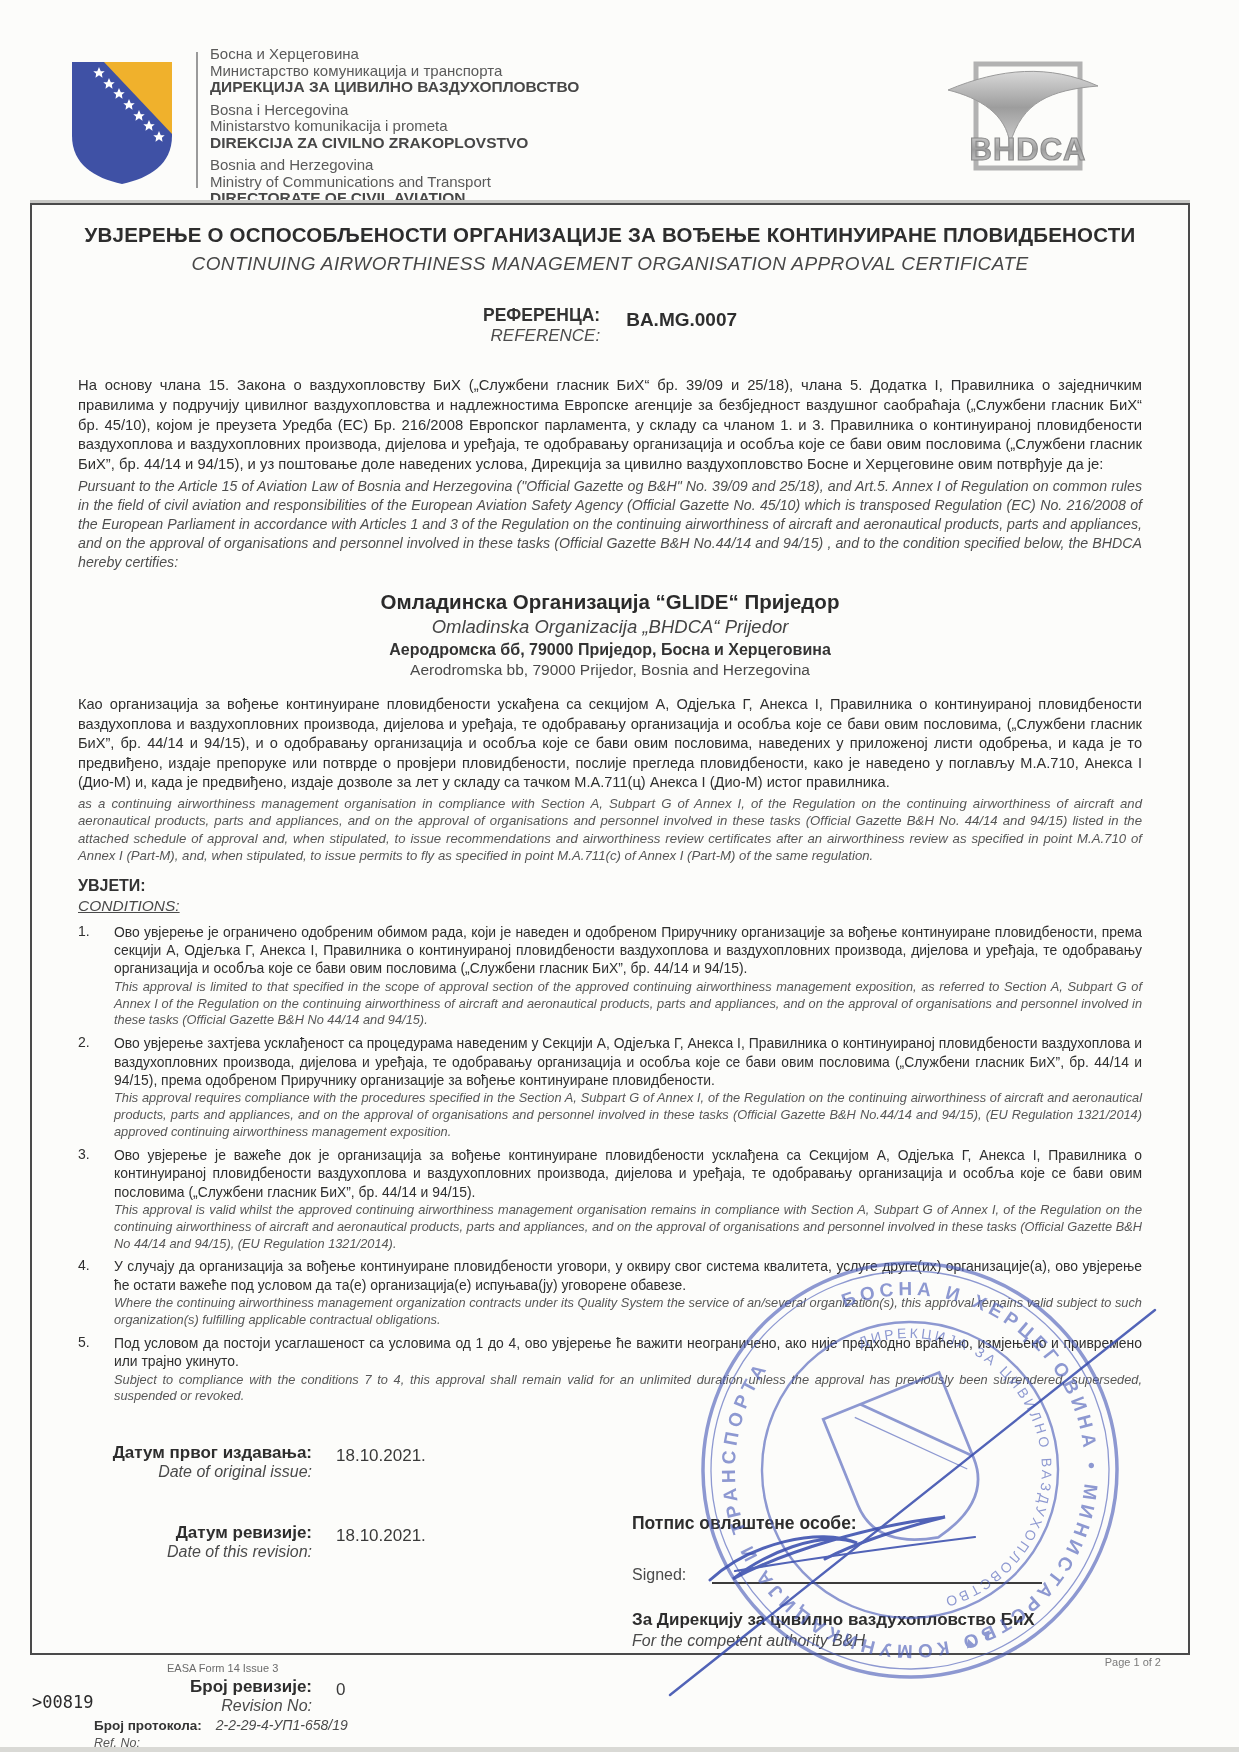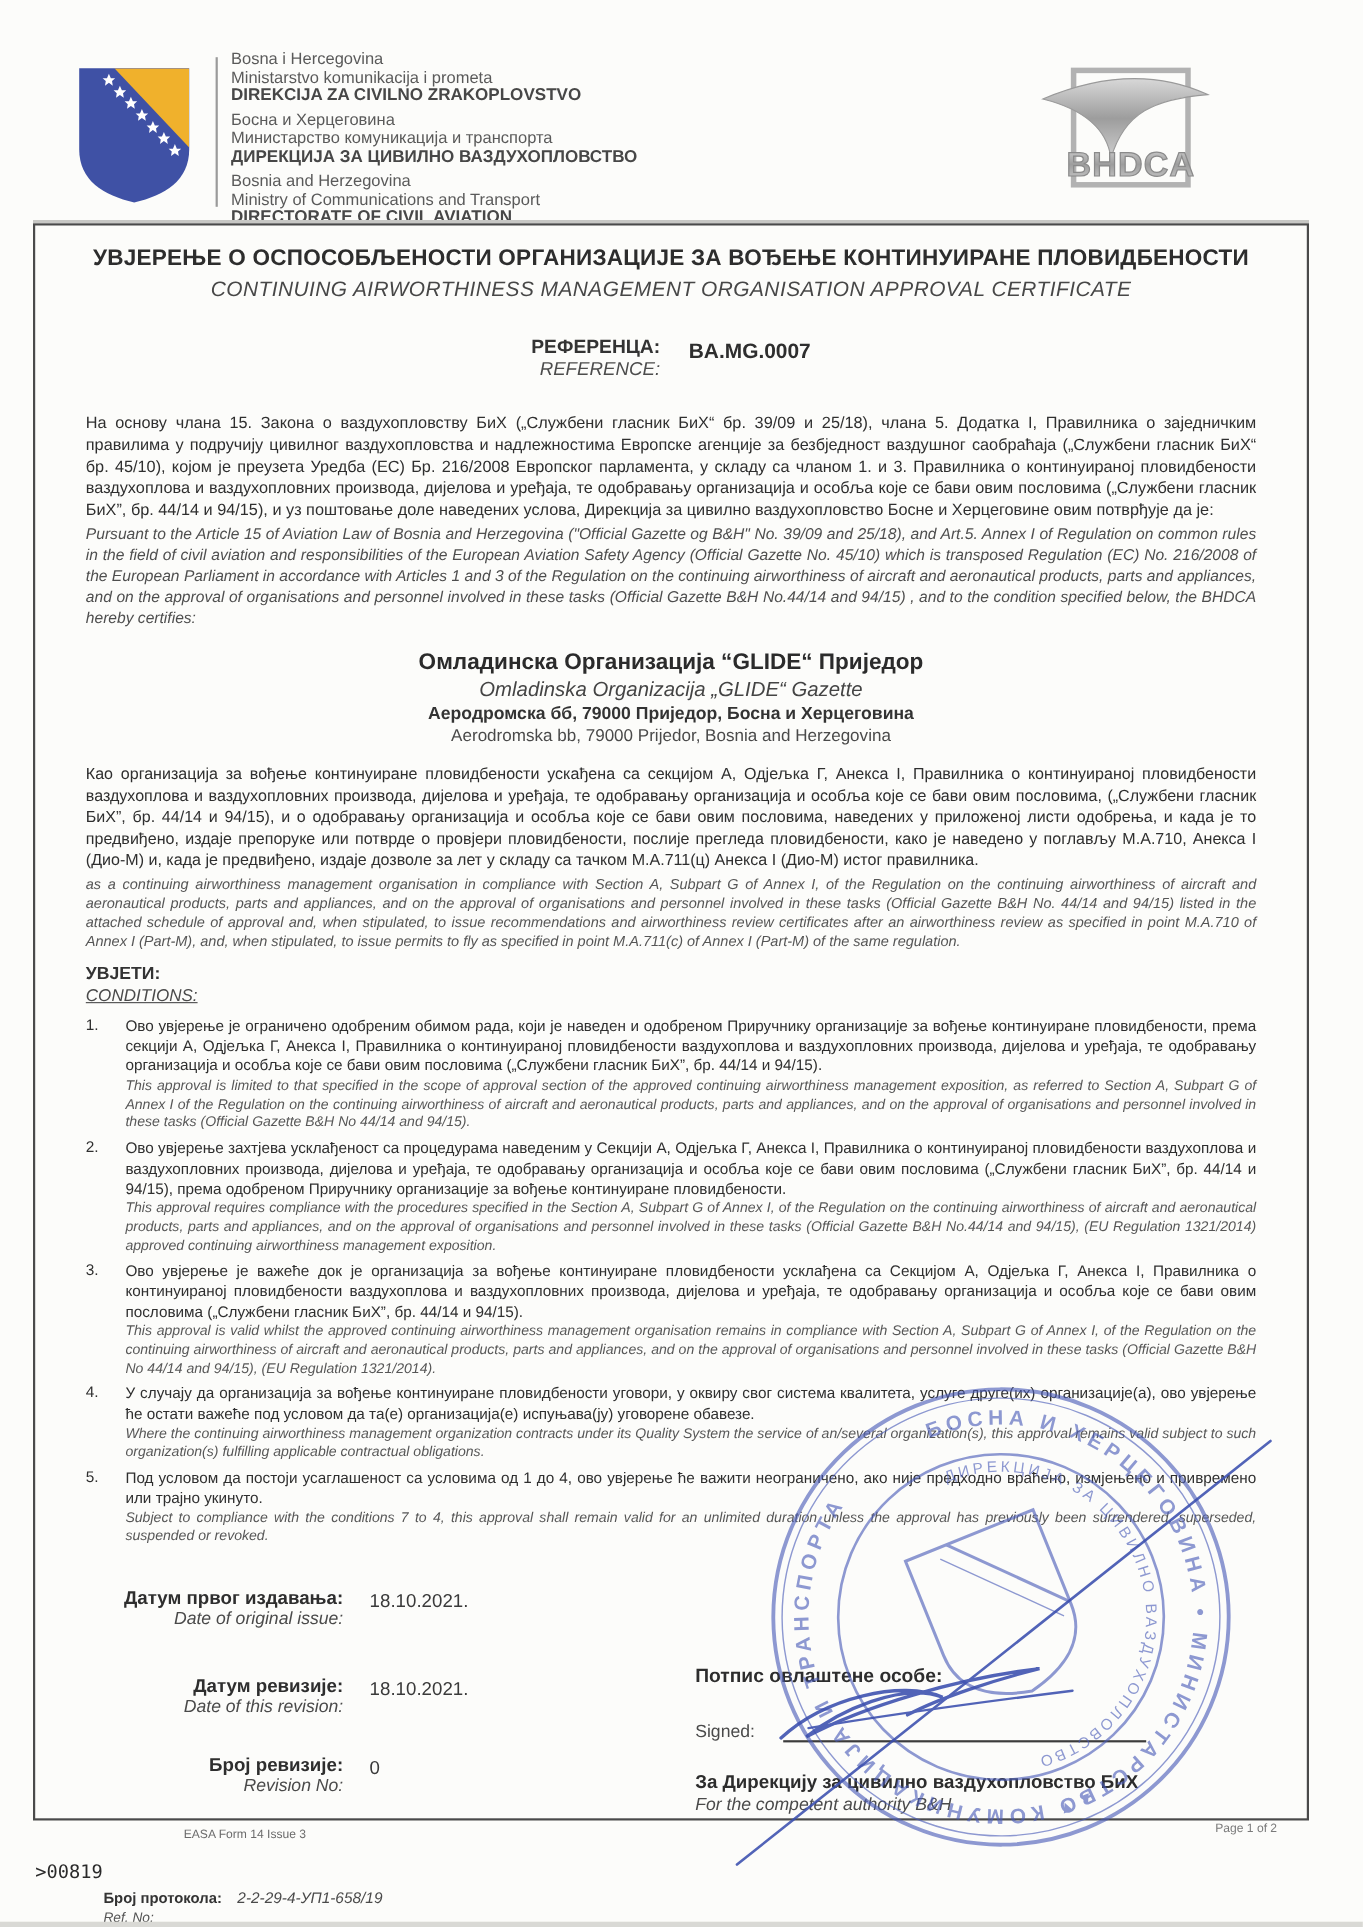--- a/index.html
+++ b/index.html
@@ -58,21 +58,21 @@
   .cond-num { font-size:14px; color:#2f2f2f; }
   .cond-cy { text-align:justify; font-size:13.9px; line-height:18.4px; color:#2f2f2f; }
   .cond-en { text-align:justify; font-size:12.8px; line-height:16.8px; font-style:italic; color:#575757; margin-top:1px; }
 
   
   .date-row { position:absolute; left:40px; width:560px; display:flex; gap:24px; }
   .date-labels { width:240px; text-align:right; }
   .date-cy { font-size:17px; font-weight:bold; color:#2e2e2e; }
   .date-en { font-size:16px; font-style:italic; color:#4a4a4a; }
   .date-val { font-size:17px; color:#3a3a3a; padding-top:3px; }
-  .row1 { top:1238px; } .row2 { top:1318px; } .row3 { top:1390px; }
+  .row1 { top:1238px; } .row2 { top:1318px; } .row3 { top:1472px; }
 
   .protocol { position:absolute; left:62px; top:1512px; font-size:13.5px; }
   .protocol .lab { font-weight:bold; color:#333; }
   .protocol .val { font-style:italic; color:#4a4a4a; margin-left:14px; font-size:14px; }
   .protocol .ref-no { font-style:italic; color:#555; font-size:12.5px; margin-top:3px; }
 
   .sig-block { position:absolute; left:600px; top:1308px; width:500px; }
   .sig-title { font-size:17.5px; font-weight:bold; color:#2d2d2d; }
   .sig-row { margin-top:30px; display:flex; align-items:flex-end; gap:26px; }
   .sig-label { font-size:16px; color:#4a4a4a; }
@@ -109,28 +109,28 @@
     <use href="#star" transform="translate(73,60)"></use>
     <use href="#star" transform="translate(83,70)"></use>
     <use href="#star" transform="translate(93,81)"></use>
   </g>
 </svg>
 
 <div class="hdr-divider"></div>
 
 <div class="hdr-text">
   <div class="hdr-group">
+    <div>Босна и Херцеговина</div>
+    <div>Министарство комуникација и транспорта</div>
+    <div class="hdr-bold">ДИРЕКЦИЈА ЗА ЦИВИЛНО ВАЗДУХОПЛОВСТВО</div>
+  </div>
+  <div class="hdr-group">
     <div>Bosna i Hercegovina</div>
     <div>Ministarstvo komunikacija i prometa</div>
     <div class="hdr-bold">DIREKCIJA ZA CIVILNO ZRAKOPLOVSTVO</div>
-  </div>
-  <div class="hdr-group">
-    <div>Босна и Херцеговина</div>
-    <div>Министарство комуникација и транспорта</div>
-    <div class="hdr-bold">ДИРЕКЦИЈА ЗА ЦИВИЛНО ВАЗДУХОПЛОВСТВО</div>
   </div>
   <div class="hdr-group">
     <div>Bosnia and Herzegovina</div>
     <div>Ministry of Communications and Transport</div>
     <div class="hdr-bold">DIRECTORATE OF CIVIL AVIATION</div>
   </div>
 </div>
 
 <svg class="bhdca" viewBox="0 0 185 138">
   <defs>
@@ -156,21 +156,21 @@
       <div class="ref-en">REFERENCE:</div>
     </div>
     <div class="ref-val">BA.MG.0007</div>
   </div>
 
   <div class="p-cy">На основу члана 15. Закона о ваздухопловству БиХ („Службени гласник БиХ“ бр. 39/09 и 25/18), члана 5. Додатка I, Правилника о заједничким правилима у подручију цивилног ваздухопловства и надлежностима Европске агенције за безбједност ваздушног саобраћаја („Службени гласник БиХ“ бр. 45/10), којом је преузета Уредба (ЕС) Бр. 216/2008 Европског парламента, у складу са чланом 1. и 3. Правилника о континуираној пловидбености ваздухоплова и ваздухопловних производа, дијелова и уређаја, те одобравању организација и особља које се бави овим пословима („Службени гласник БиХ”, бр. 44/14 и 94/15), и уз поштовање доле наведених услова, Дирекција за цивилно ваздухопловство Босне и Херцеговине овим потврђује да је:</div>
   <div class="p-en">Pursuant to the Article 15 of Aviation Law of Bosnia and Herzegovina ("Official Gazette og B&amp;H" No. 39/09 and 25/18), and Art.5. Annex I of Regulation on common rules in the field of civil aviation and responsibilities of the European Aviation Safety Agency (Official Gazette No. 45/10) which is transposed Regulation (EC) No. 216/2008 of the European Parliament in accordance with Articles 1 and 3 of the Regulation on the continuing airworthiness of aircraft and aeronautical products, parts and appliances, and on the approval of organisations and personnel involved in these tasks (Official Gazette B&amp;H No.44/14 and 94/15) , and to the condition specified below, the BHDCA hereby certifies:</div>
 
   <div class="org">
     <div class="org-name-cy">Омладинска Организација “GLIDE“ Приједор</div>
-    <div class="org-name-lat">Omladinska Organizacija „GLIDE“ Gazette</div>
+    <div class="org-name-lat">Omladinska Organizacija „BHDCA“ Prijedor</div>
     <div class="org-addr-cy">Аеродромска бб, 79000 Приједор, Босна и Херцеговина</div>
     <div class="org-addr-lat">Aerodromska bb, 79000 Prijedor, Bosnia and Herzegovina</div>
   </div>
 
   <div class="scope-cy">Као организација за вођење континуиране пловидбености ускађена са секцијом А, Одјељка Г, Анекса I, Правилника о континуираној пловидбености ваздухоплова и ваздухопловних производа, дијелова и уређаја, те одобравању организација и особља које се бави овим пословима, („Службени гласник БиХ”, бр. 44/14 и 94/15), и о одобравању организација и особља које се бави овим пословима, наведених у приложеној листи одобрења, и када је то предвиђено, издаје препоруке или потврде о провјери пловидбености, послије прегледа пловидбености, како је наведено у поглављу М.А.710, Анекса I (Дио-М) и, када је предвиђено, издаје дозволе за лет у складу са тачком М.А.711(ц) Анекса I (Дио-М) истог правилника.</div>
   <div class="scope-en">as a continuing airworthiness management organisation in compliance with Section A, Subpart G of Annex I, of the Regulation on the continuing airworthiness of aircraft and aeronautical products, parts and appliances, and on the approval of organisations and personnel involved in these tasks (Official Gazette B&amp;H No. 44/14 and 94/15)  listed in the attached schedule of approval and, when stipulated, to issue recommendations and airworthiness review certificates after an airworthiness review as specified in point M.A.710 of Annex I (Part-M), and, when stipulated, to issue permits to fly as specified in point M.A.711(c) of Annex I (Part-M) of the same regulation.</div>
 
   <div class="cond-head">
     <div class="cond-head-cy">УВЈЕТИ:</div>
     <div class="cond-head-en">CONDITIONS:</div>

